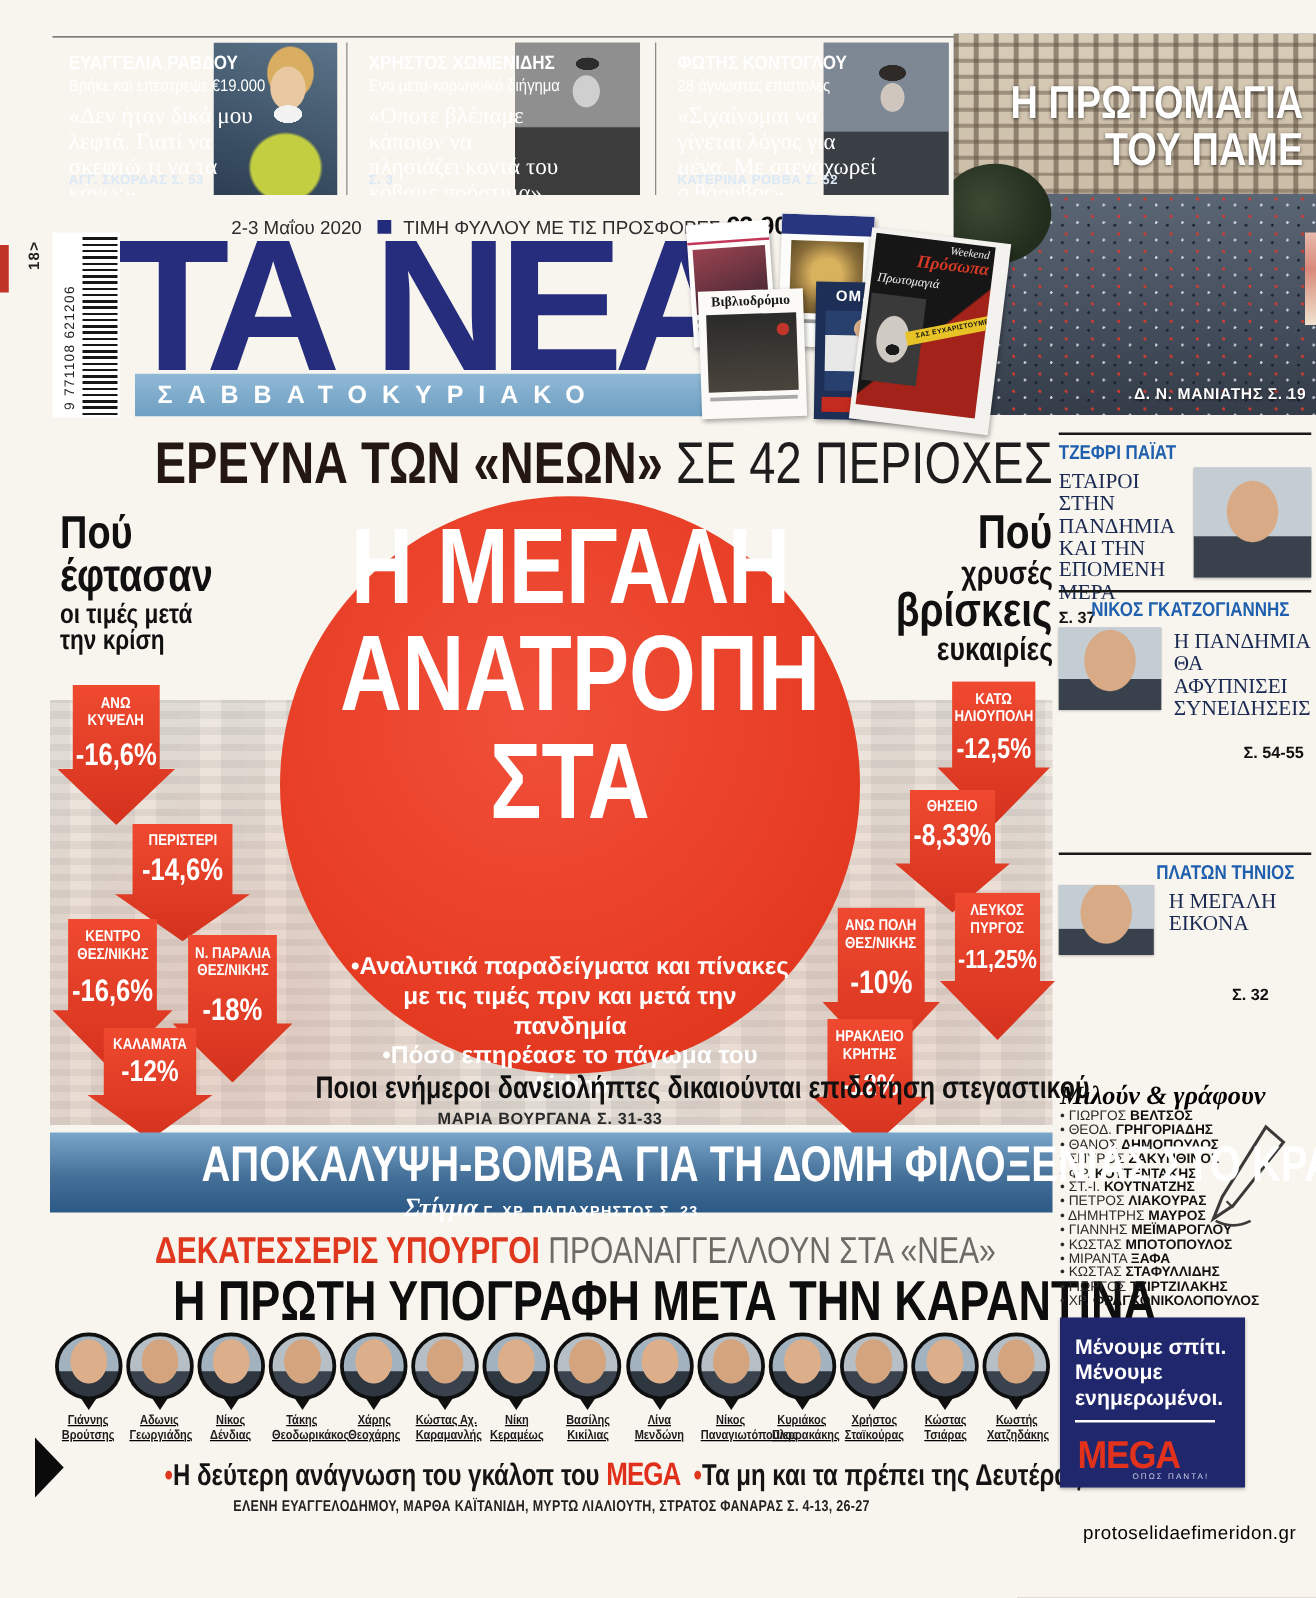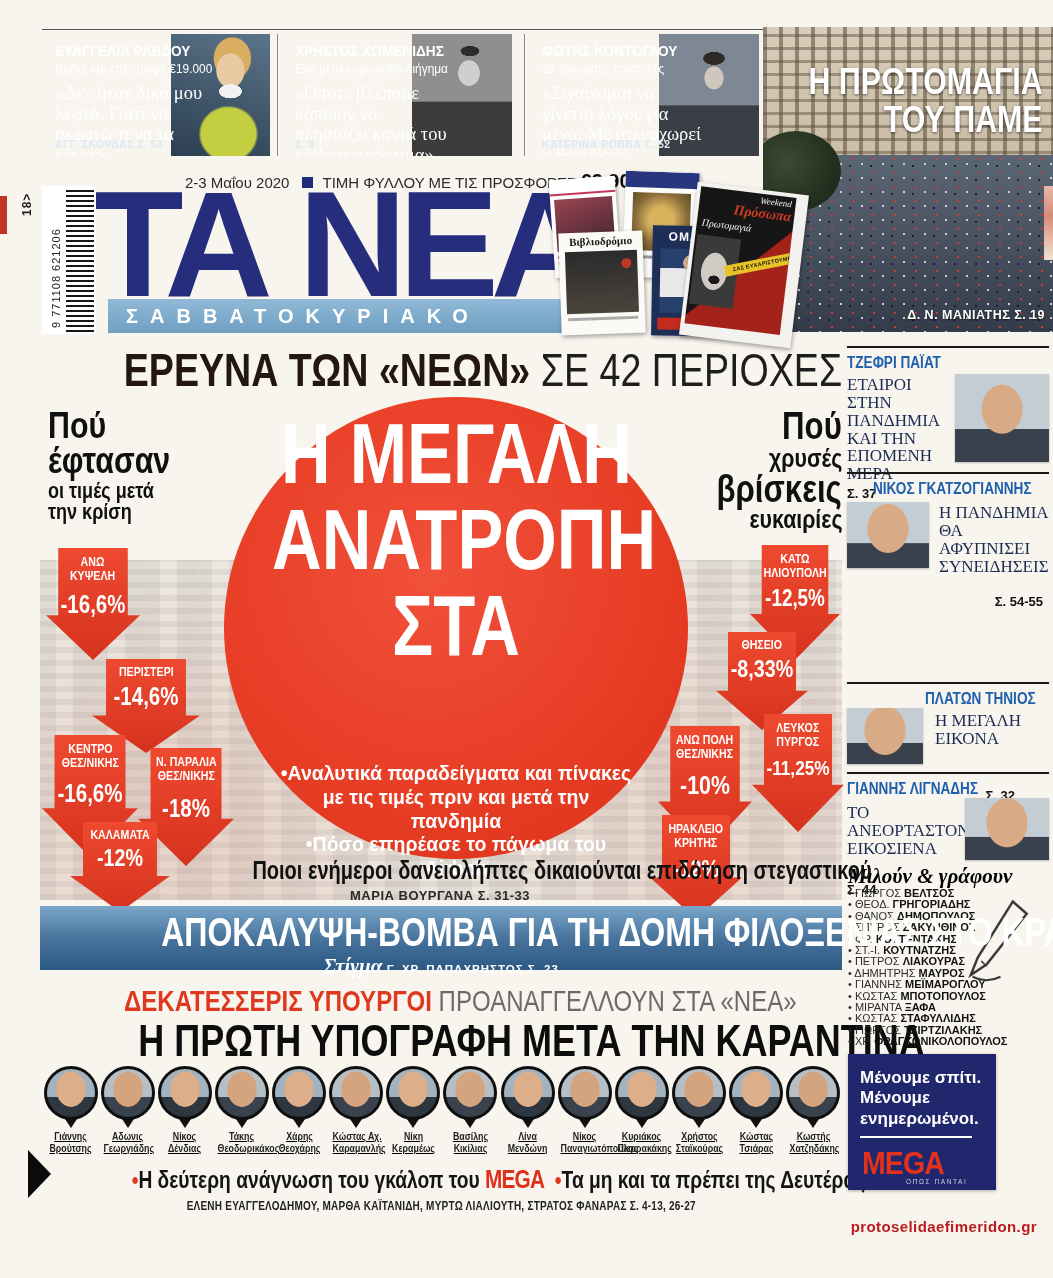--- a/index.html
+++ b/index.html
@@ -84,21 +84,21 @@
   .cphoto.blonde{background:radial-gradient(ellipse 18px 21px at 50% 42%,#dcb28c 96%,transparent),radial-gradient(ellipse 27px 30px at 50% 34%,#e2c066 97%,transparent),linear-gradient(180deg,#c9c3bb 0 62%,#2e2b29 63%),#bdb6ac;}
   #optitle{color:#000000;font-family:"Liberation Serif",serif;font-style:italic;font-weight:bold;font-size:21px;}
   .crow{font-size:11px;color:#2a2a2a;line-height:11.4px;white-space:nowrap;}
   .crow .lb{font-weight:bold;color:#111;}
   
   #megaad{background:#20276d;box-shadow:0 1px 3px rgba(0,0,0,.3);}
   .adtxt{color:#fff;font-weight:bold;font-size:17px;line-height:1.2;}
   .adline{position:absolute;left:12px;width:112px;height:2px;background:#fff;}
   .adlogo{color:#e3321b;font-weight:bold;font-size:31px;letter-spacing:-1px;transform:scaleX(.92);transform-origin:0 50%;white-space:nowrap;}
   .adtag{color:#cdd2e9;font-size:6.5px;letter-spacing:1.6px;}
-  #site{color:#b91c1c;font-weight:bold;font-size:15px;letter-spacing:.4px;}
+  #site{color:#000000;font-weight:normal;font-size:15px;letter-spacing:.4px;}
 </style>
 </head>
 <body>
 
 <div id="page">
 
   <div class="s" style="left:42px;top:29px;width:1006px;height:1px;background:#555;"></div>
 
   <div class="s story" style="left:45px;top:34px;width:225px;height:122px;">
     <div class="spic" style="background:
@@ -431,27 +431,20 @@
 
 
   <div class="s" style="left:847px;top:682px;width:202px;height:86px;">
     <div class="rule"></div>
     <div class="s cname" style="left:78px;top:8px;">ΠΛΑΤΩΝ ΤΗΝΙΟΣ</div>
     <div class="s cphoto" style="left:0;top:26px;width:76px;height:56px;"></div>
     <div class="s ctitle" style="left:88px;top:30px;width:110px;">Η ΜΕΓΑΛΗ ΕΙΚΟΝΑ</div>
     <div class="s cpage" style="right:34px;top:70px;">Σ. 32</div>
   </div>
 
-  <div class="s" style="left:847px;top:772px;width:202px;height:90px;">
-    <div class="rule"></div>
-    <div class="s cname" style="left:0;top:8px;">ΓΙΑΝΝΗΣ ΛΙΓΝΑΔΗΣ</div>
-    <div class="s ctitle" style="left:0;top:32px;width:118px;">ΤΟ ΑΝΕΟΡΤΑΣΤΟΝ ΕΙΚΟΣΙΕΝΑ</div>
-    <div class="s cpage" style="left:0;top:74px;">Σ. 44</div>
-    <div class="s cphoto" style="right:0;top:26px;width:84px;height:62px;"></div>
-  </div>
 
   <div class="s" id="optitle" style="left:848px;top:864px;">Μιλούν &amp; γράφουν</div>
   <div class="s" style="left:848px;top:888px;width:200px;">
     <div class="crow"><span>• </span><span>ΓΙΩΡΓΟΣ</span> <span class="lb">ΒΕΛΤΣΟΣ</span></div>
     <div class="crow"><span>• </span><span>ΘΕΟΔ.</span> <span class="lb">ΓΡΗΓΟΡΙΑΔΗΣ</span></div>
     <div class="crow"><span>• </span><span>ΘΑΝΟΣ</span> <span class="lb">ΔΗΜΟΠΟΥΛΟΣ</span></div>
     <div class="crow"><span>• </span><span>ΣΠΥΡΟΣ</span> <span class="lb">ΖΑΚΥΝΘΙΝΟΣ</span></div>
     <div class="crow"><span>• </span><span>ΦΡ.</span> <span class="lb">ΚΟΥΤΕΝΤΑΚΗΣ</span></div>
     <div class="crow"><span>• </span><span>ΣΤ.-Ι.</span> <span class="lb">ΚΟΥΤΝΑΤΖΗΣ</span></div>
     <div class="crow"><span>• </span><span>ΠΕΤΡΟΣ</span> <span class="lb">ΛΙΑΚΟΥΡΑΣ</span></div>

